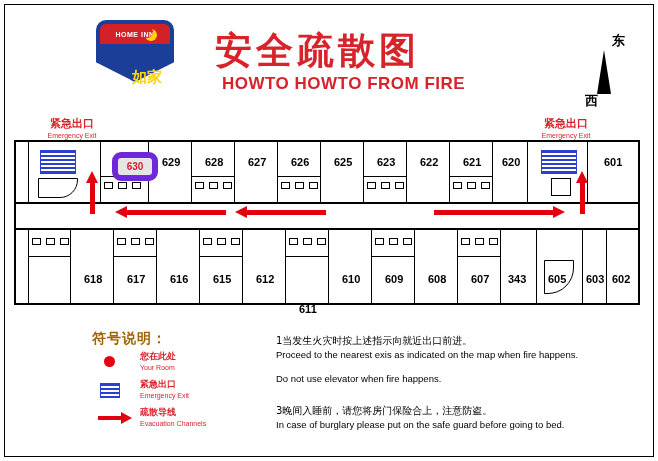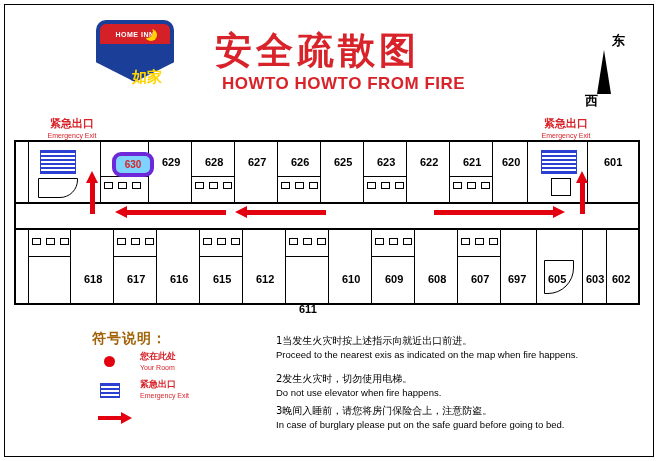--- a/index.html
+++ b/index.html
@@ -92,24 +92,24 @@
   .fixture.small{width:9px;height:7px;}
   
   .stair{
     position:absolute;width:36px;height:24px;
     background:repeating-linear-gradient(to bottom,#2b3fd0 0 2px,#fff 2px 4px);
     border:1px solid #2b3fd0;box-sizing:border-box;
   }
   
   .here{
     position:absolute;left:98px;top:12px;width:34px;height:17px;
-    border:4px solid #6d28d9;border-radius:9px;
+    border:6px solid #6d28d9;border-radius:9px;
     color:#d8232a;font-size:10px;font-weight:bold;
     display:flex;align-items:center;justify-content:center;
-    background:#7dd3fc;
+    background:#e5e5e5;
   }
   
   .arrow-h{position:absolute;height:5px;background:#e3000f;}
   .arrow-h:after{
     content:"";position:absolute;top:-4px;width:0;height:0;
     border-top:6px solid transparent;border-bottom:6px solid transparent;
   }
   .arrow-h.left:after{left:-11px;border-right:12px solid #e3000f;}
   .arrow-h.right:after{right:-11px;border-left:12px solid #e3000f;}
   .arrow-v{position:absolute;width:5px;background:#e3000f;}
@@ -282,21 +282,21 @@
   <div class="rm-num" style="left:70px;top:133px;">618</div>
   <div class="rm-num" style="left:113px;top:133px;">617</div>
   <div class="rm-num" style="left:156px;top:133px;">616</div>
   <div class="rm-num" style="left:199px;top:133px;">615</div>
   <div class="rm-num" style="left:242px;top:133px;">612</div>
   <div class="rm-num" style="left:285px;top:133px;margin-top:30px;">611</div>
   <div class="rm-num" style="left:328px;top:133px;">610</div>
   <div class="rm-num" style="left:371px;top:133px;">609</div>
   <div class="rm-num" style="left:414px;top:133px;">608</div>
   <div class="rm-num" style="left:457px;top:133px;">607</div>
-  <div class="rm-num" style="left:494px;top:133px;">697</div>
+  <div class="rm-num" style="left:494px;top:133px;">343</div>
   <div class="rm-num" style="left:534px;top:133px;">605</div>
   <div class="rm-num" style="left:572px;top:133px;">603</div>
   <div class="rm-num" style="left:598px;top:133px;">602</div>
 
   <div class="arrow-v" style="left:76px;top:42px;height:32px;"></div>
   <div class="arrow-v" style="left:566px;top:42px;height:32px;"></div>
   <div class="arrow-h left" style="left:112px;top:70px;width:100px;"></div>
   <div class="arrow-h left" style="left:232px;top:70px;width:80px;"></div>
   <div class="arrow-h right" style="left:420px;top:70px;width:120px;"></div>
 </div>
@@ -320,26 +320,29 @@
   <div class="lg-txt">
     <span class="lg-c">紧急出口</span>
     <span class="lg-e">Emergency Exit</span>
   </div>
 </div>
 
 <div class="lg-row" style="top:406px;">
   <div class="lg-sym">
       <div class="lg-arrow"></div>
     </div>
+  <div class="lg-txt">
+    <span class="lg-c">疏散导线</span>
+    <span class="lg-e">Evacuation Channels</span>
+  </div>
 </div>
 
 <div class="instr" style="top:334px;">
   <div class="ins-c">1当发生火灾时按上述指示向就近出口前进。</div>
   <div class="ins-e">Proceed to the nearest exis as indicated on the map when fire happens.</div>
 </div>
 <div class="instr" style="top:372px;">
-  <div class="ins-c">2发生火灾时，切勿使用电梯。</div>
   <div class="ins-e">Do not use elevator when fire happens.</div>
 </div>
 <div class="instr" style="top:404px;">
   <div class="ins-c">3晚间入睡前，请您将房门保险合上，注意防盗。</div>
   <div class="ins-e">In case of burglary please put on the safe guard before going to bed.</div>
 </div>
 
 </body></html>

